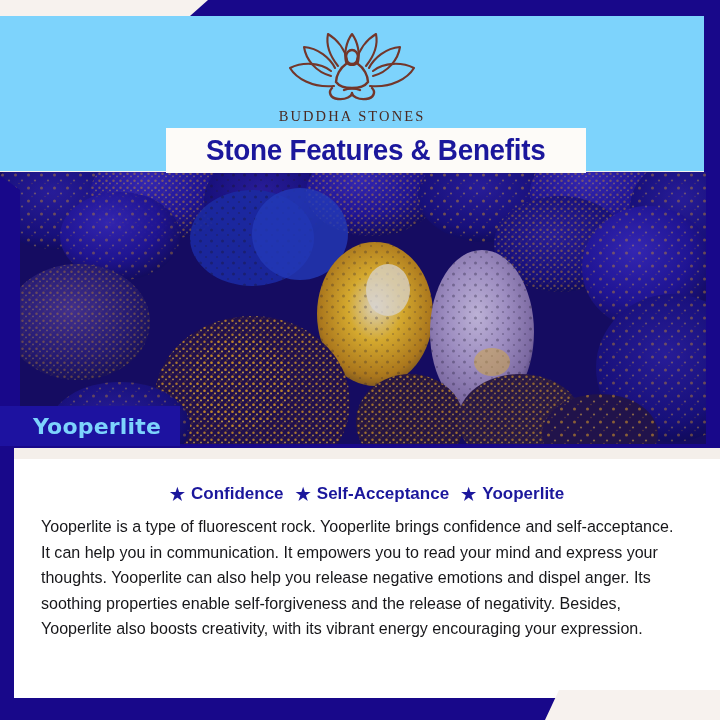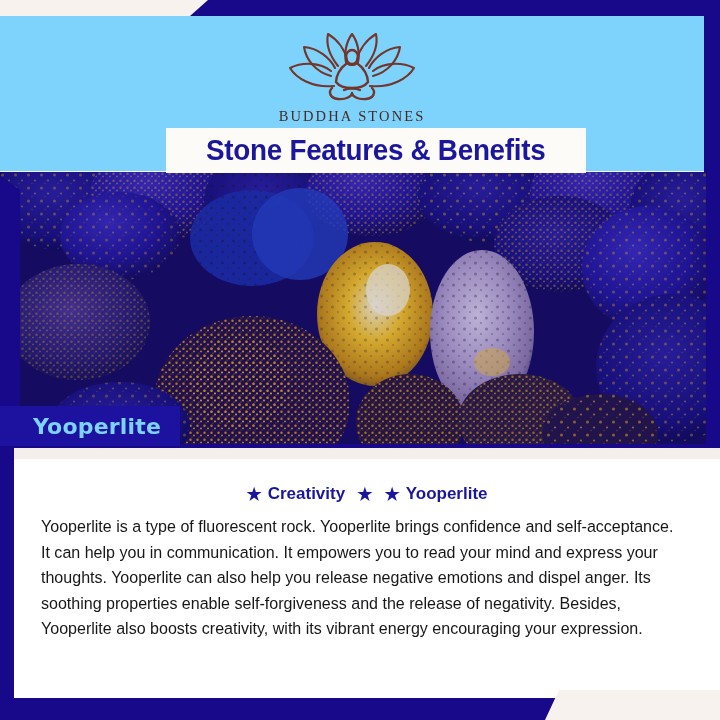--- a/index.html
+++ b/index.html
@@ -282,24 +282,25 @@
     <span class="stone-label-text">Yooperlite</span>
   </div>
 
   <div class="panel-outer">
     <div class="panel-inner">
       <div class="panel-beige"></div>
 
       <div class="benefits">
         <div class="benefit">
           <span class="star">★</span>
-          <span>Creativity</span>
+          <span>Confidence</span>
         </div>
         <div class="benefit">
           <span class="star">★</span>
+          <span>Self-Acceptance</span>
         </div>
         <div class="benefit">
           <span class="star">★</span>
           <span>Yooperlite</span>
         </div>
       </div>
 
       <div class="body-text">Yooperlite is a type of fluorescent rock. Yooperlite brings confidence and self-acceptance. It can help you in communication. It empowers you to read your mind and express your thoughts. Yooperlite can also help you release negative emotions and dispel anger. Its soothing properties enable self-forgiveness and the release of negativity. Besides, Yooperlite also boosts creativity, with its vibrant energy encouraging your expression.</div>
     </div>
   </div>

